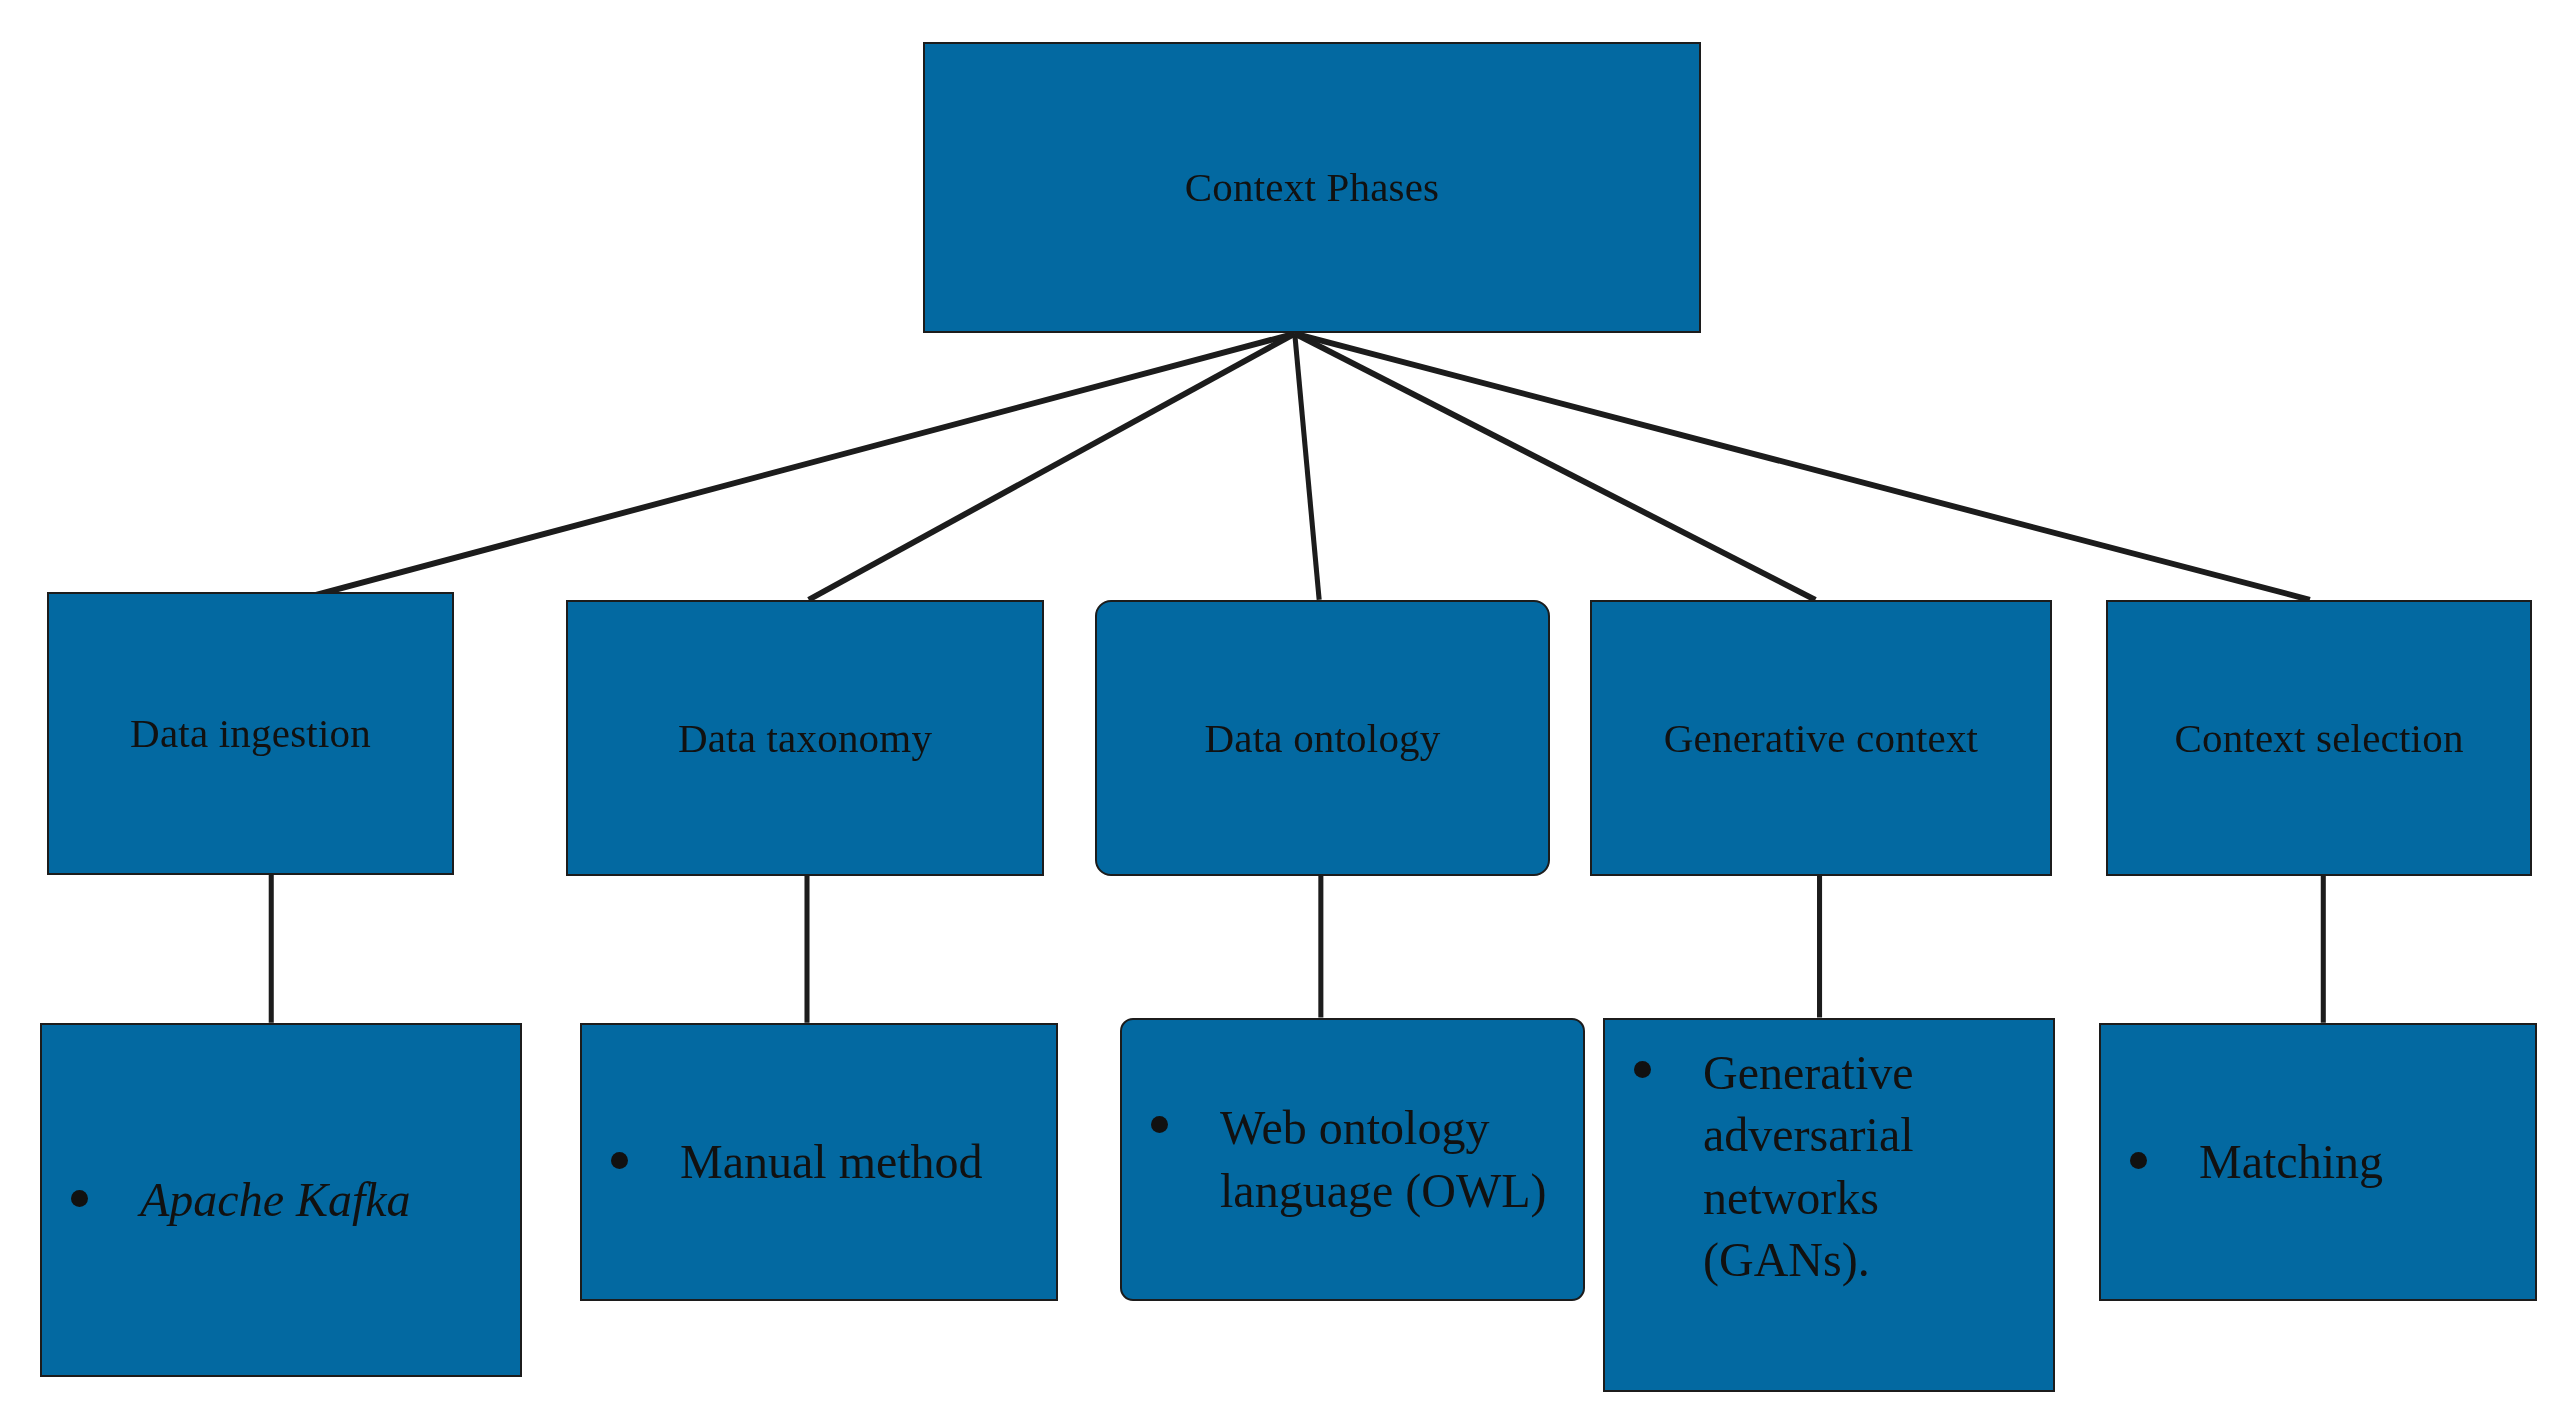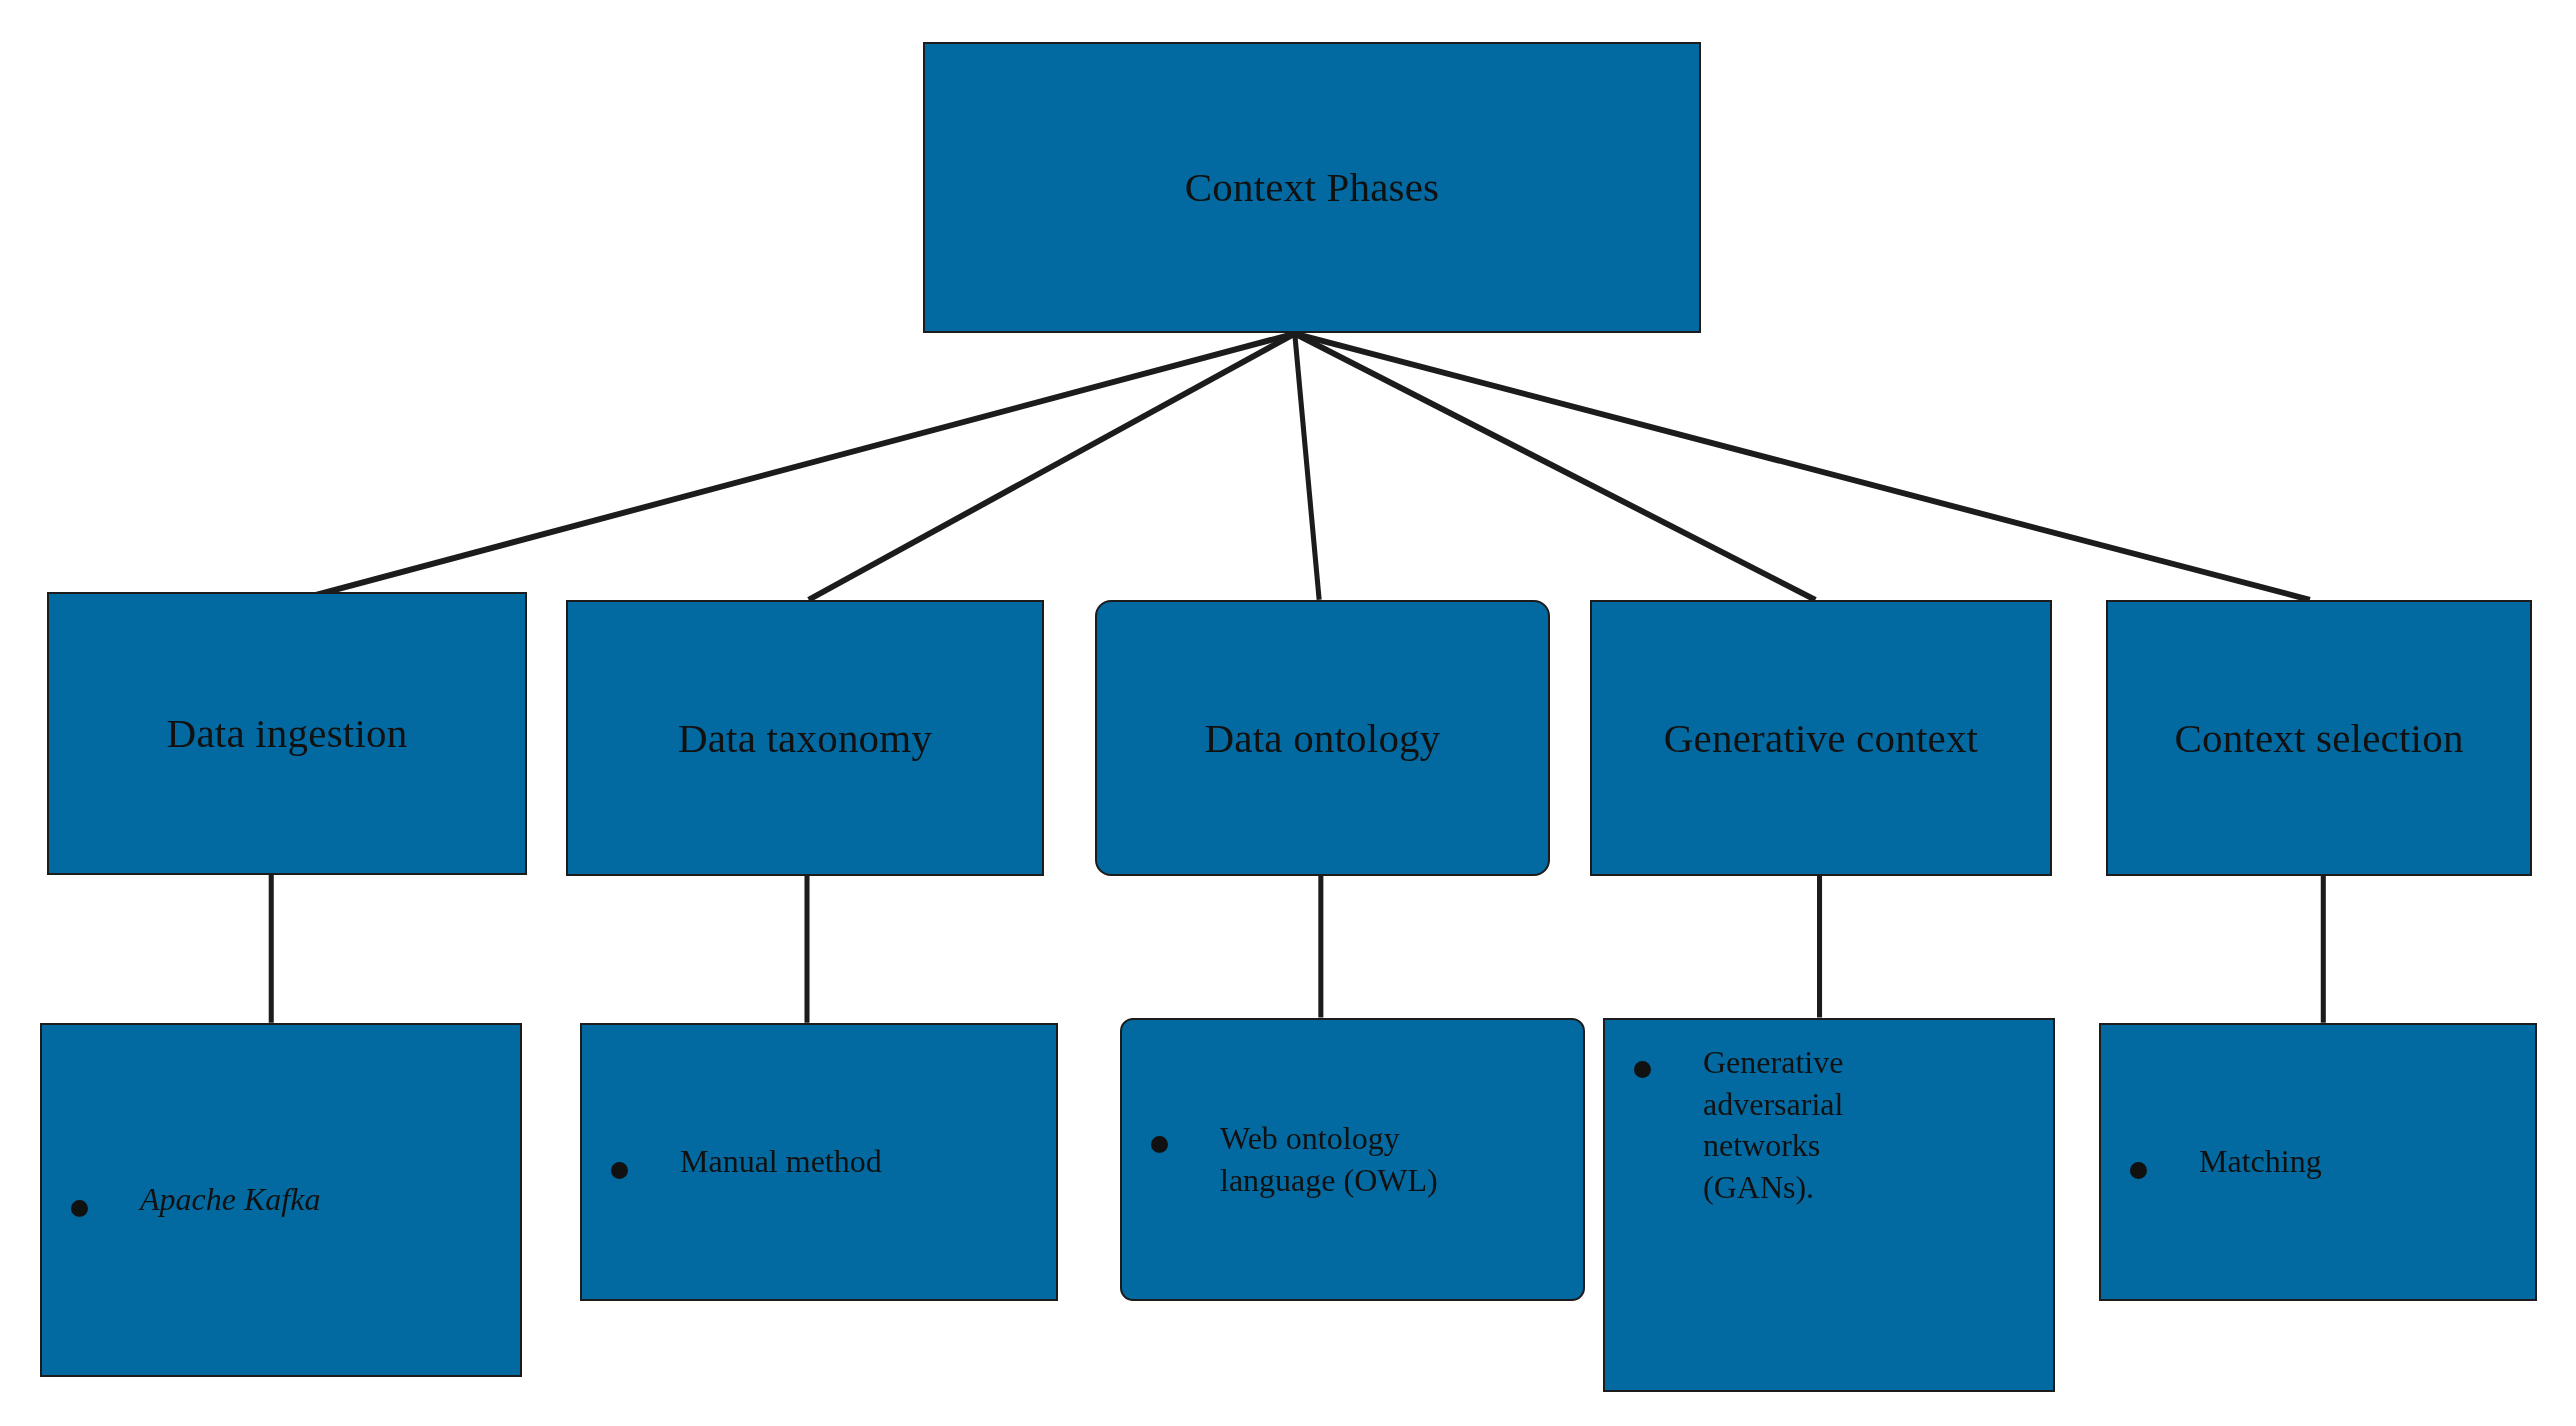--- a/index.html
+++ b/index.html
@@ -57,21 +57,21 @@
   .bullet {
     flex: 0 0 auto;
     width: 17px;
     height: 17px;
     border-radius: 50%;
     background: #111111;
     margin-top: 18.5px;
     margin-right: 52px;
   }
   .leaf-text {
-    font-size: 32px;
+    font-size: 48px;
     line-height: 1.30;
     color: #111111;
     white-space: pre-line;
     flex: 1 1 auto;
   }
   .leaf-text.one-line {
     line-height: 1.18;
   }
 </style>
 </head>
@@ -91,21 +91,21 @@
     <line x1="958" y1="1040" x2="958" y2="1214" stroke="#1c1c1c" stroke-width="6"></line>
     <line x1="1568" y1="1040" x2="1568" y2="1208" stroke="#1c1c1c" stroke-width="6"></line>
     <line x1="2160" y1="1040" x2="2160" y2="1208" stroke="#1c1c1c" stroke-width="6"></line>
     <line x1="2758" y1="1040" x2="2758" y2="1214" stroke="#1c1c1c" stroke-width="6"></line>
   </svg>
 
   <div class="node center" style="left:923px; top:42px; width:778px; height:291px;">
     <span class="node-label">Context Phases</span>
   </div>
 
-  <div class="node center" style="left:47px; top:592px; width:480px; height:283px;">
+  <div class="node center" style="left:47px; top:592px; width:407px; height:283px;">
     <span class="node-label">Data ingestion</span>
   </div>
 
   <div class="node center" style="left:566px; top:600px; width:478px; height:276px;">
     <span class="node-label">Data taxonomy</span>
   </div>
 
   <div class="node center" style="left:1095px; top:600px; width:455px; height:276px;border-radius:16px;">
     <span class="node-label">Data ontology</span>
   </div>

